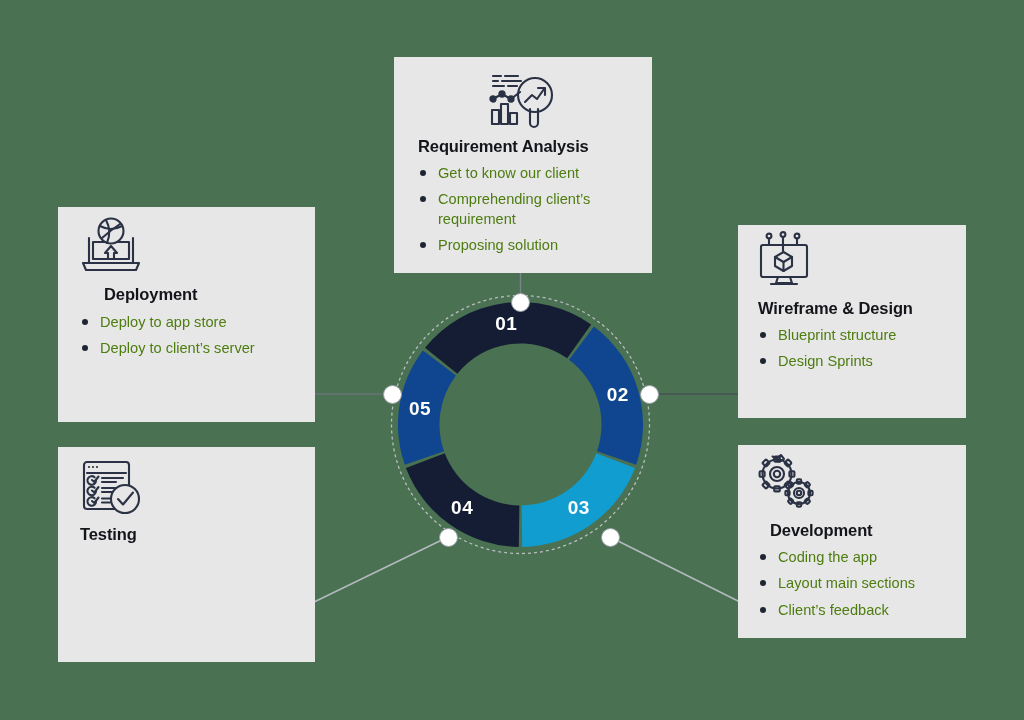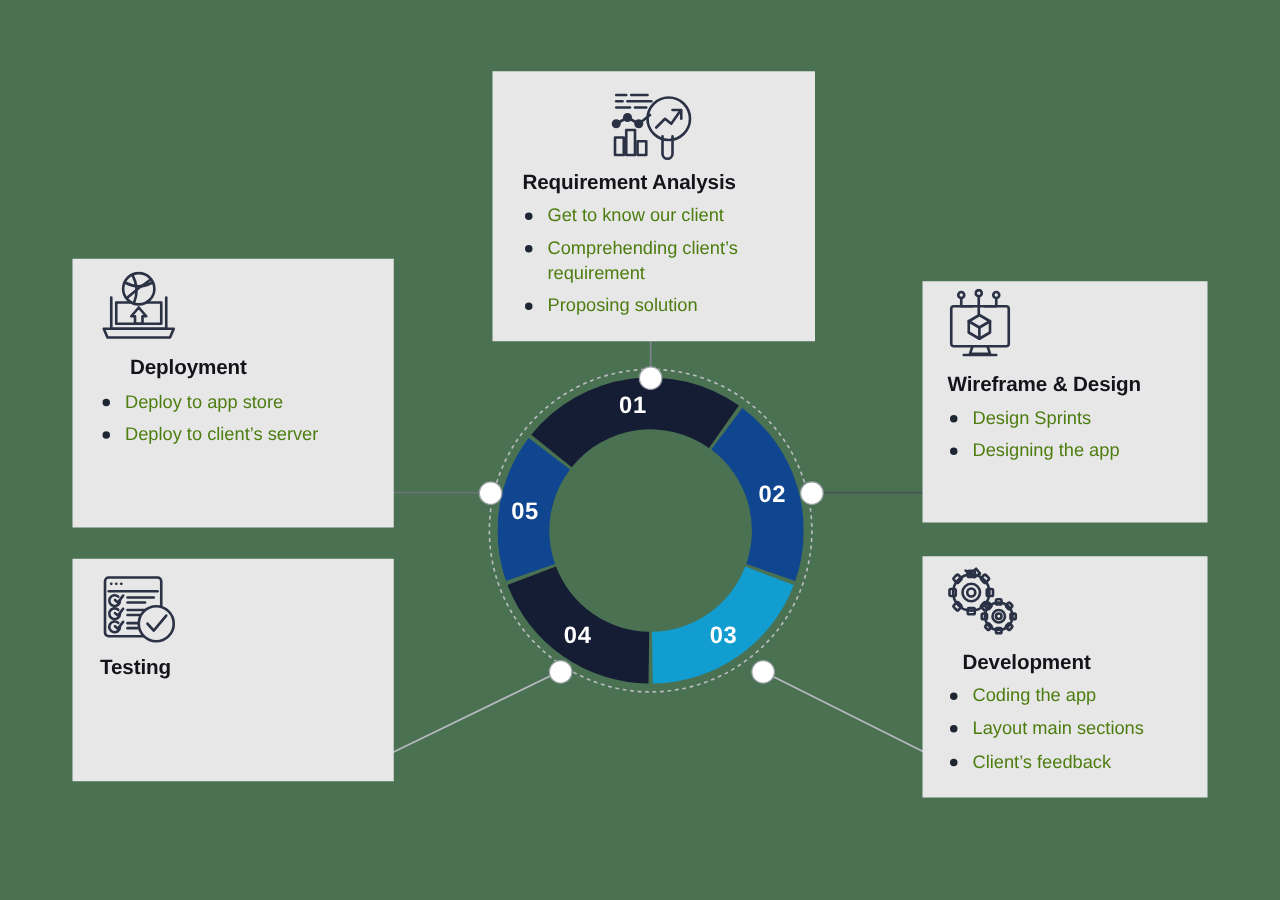--- a/index.html
+++ b/index.html
@@ -145,21 +145,21 @@
         <polyline points="33,29 27,36 30,36 30,42 36,42 36,36 39,36 33,29" fill="none"></polyline>
       </svg>
     </div>
     <div class="ttl" style="left:22px;top:78px;margin-left:24px;">Deployment</div>
     <ul style="left:20px;top:106px;width:220px;">
       <li><span class="dot"></span><span>Deploy to app store</span></li>
       <li><span class="dot"></span><span>Deploy to client’s server</span></li>
     </ul>
   </div>
 
-  <div class="card" style="left:58px;top:447px;width:257px;height:178px;">
+  <div class="card" style="left:58px;top:447px;width:257px;height:215px;">
     <div class="icon" style="left:20px;top:10px;">
       <svg width="68" height="60" viewBox="0 0 68 60" fill="none" stroke="#2b3245" stroke-width="2.1" stroke-linecap="round" stroke-linejoin="round">
         <rect x="6" y="5" width="45" height="47" rx="3"></rect>
         <circle cx="11" cy="10" r="1.1" fill="#2b3245" stroke="none"></circle>
         <circle cx="15" cy="10" r="1.1" fill="#2b3245" stroke="none"></circle>
         <circle cx="19" cy="10" r="1.1" fill="#2b3245" stroke="none"></circle>
         <line x1="9" y1="16" x2="48" y2="16"></line>
         <path d="M18 23.5 a4.3 4.3 0 1 1 -1.4 -3.2"></path>
         <polyline points="14,23 16.3,25 20.5,19.5"></polyline>
         <line x1="24" y1="21" x2="45" y2="21"></line>
@@ -191,22 +191,22 @@
         <rect x="5" y="14" width="46" height="32" rx="2"></rect>
         <path d="M22 46 L20 52 L36 52 L34 46"></path>
         <line x1="15" y1="53" x2="41" y2="53"></line>
         <polygon points="27.5,21 36,26 36,35 27.5,40 19,35 19,26" fill="#e7e7e7"></polygon>
         <polyline points="19,26 27.5,31 36,26"></polyline>
         <line x1="27.5" y1="31" x2="27.5" y2="40"></line>
       </svg>
     </div>
     <div class="ttl" style="left:20px;top:74px;">Wireframe &amp; Design</div>
     <ul style="left:18px;top:101px;width:200px;">
+      <li><span class="dot"></span><span>Blueprint structure</span></li>
       <li><span class="dot"></span><span>Design Sprints</span></li>
-      <li><span class="dot"></span><span>Designing the app</span></li>
     </ul>
   </div>
 
   <div class="card" style="left:738px;top:445px;width:228px;height:193px;">
     <div class="icon" style="left:18px;top:8px;">
       <svg width="66" height="60" viewBox="0 0 66 60" fill="none" stroke="#2b3245" stroke-width="2.1" stroke-linecap="round" stroke-linejoin="round">
         <path d="M24.5 5.5 l4.8 1.6 3.6 -3.1 3.1 3.9 -4.4 2.9 z" transform="translate(-8,-2)"></path>
         <circle cx="21" cy="21" r="14.5"></circle>
         <circle cx="21" cy="21" r="7"></circle>
         <circle cx="21" cy="21" r="3.2"></circle>

